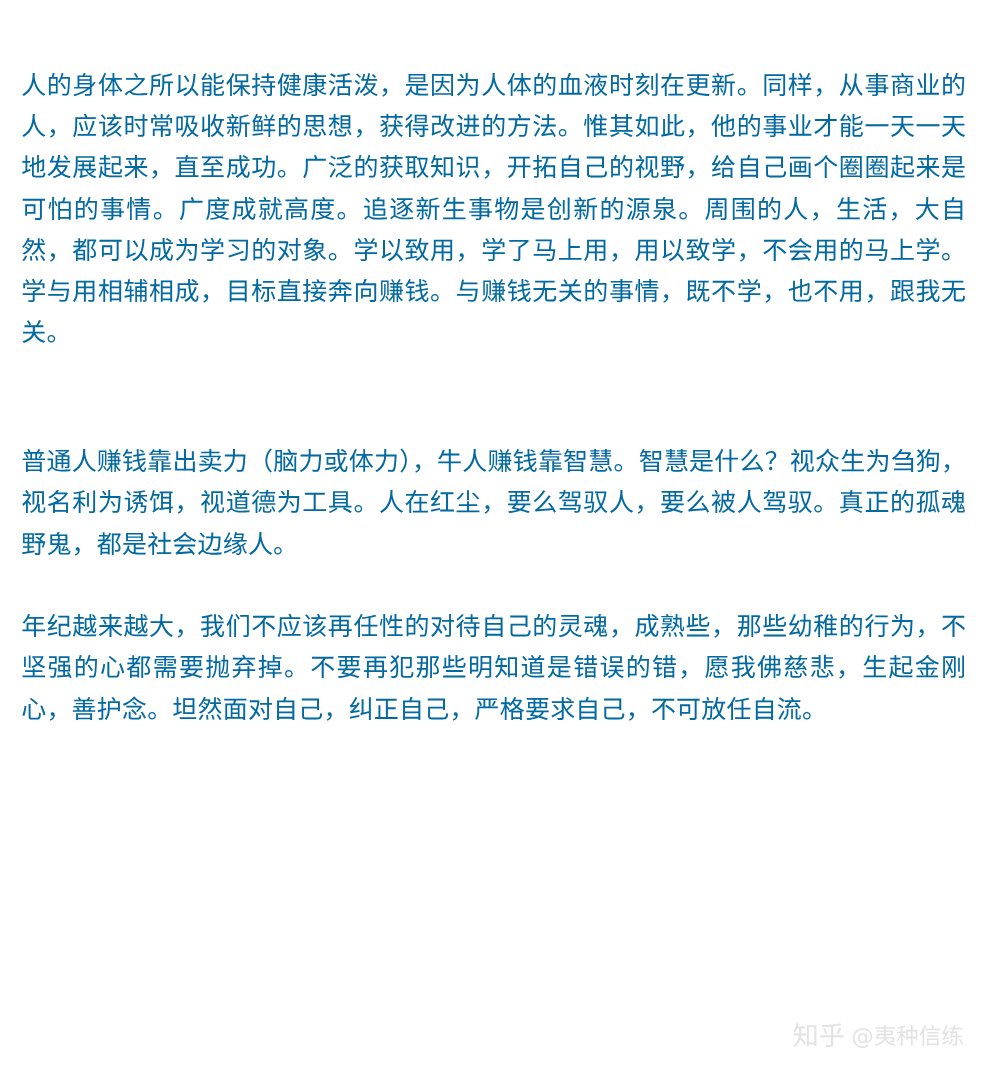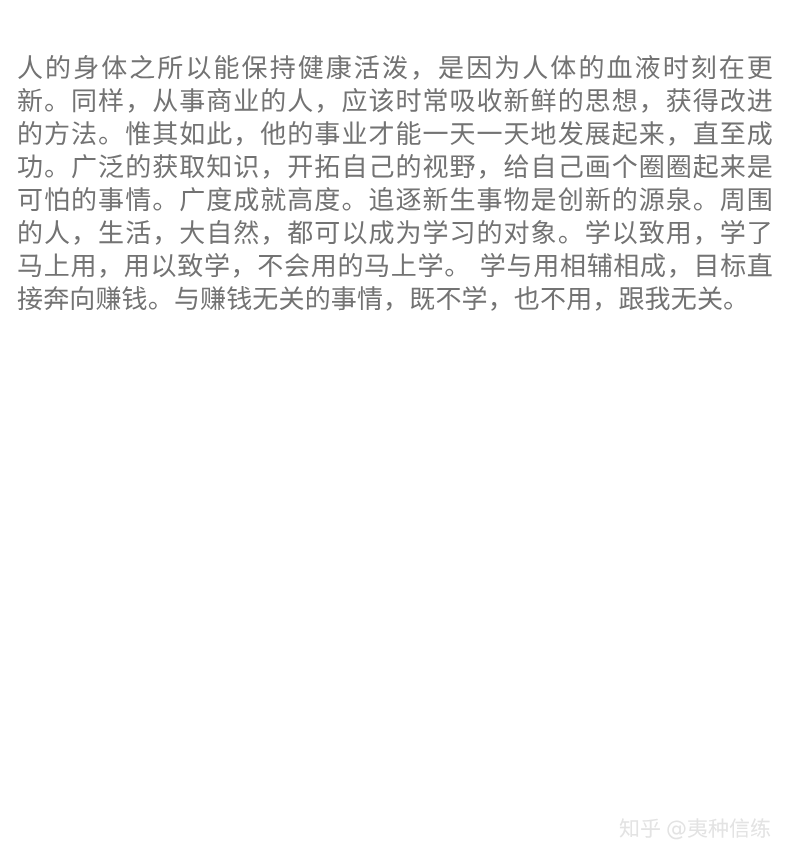--- a/index.html
+++ b/index.html
@@ -19,23 +19,23 @@
     overflow: hidden;
     box-sizing: border-box;
   }
   .article {
     position: absolute;
     left: 17px;
     top: 52px;
     width: 756px;
   }
   .para {
-    font-size: 26px;
+    font-size: 20px;
     line-height: 33px;
-    color: #737373;
+    color: #0369a1;
     letter-spacing: 0.15px;
     text-align: justify;
     text-justify: inter-ideograph;
     margin: 0;
     word-break: break-all;
   }
   .para + .para {
     margin-top: 0;
   }
   .gap-large { height: 35px; }
@@ -51,21 +51,21 @@
     user-select: none;
   }
   .wm-logo {
     font-size: 21px;
     line-height: 1;
     color: #e3e3e3;
     font-family: "DejaVu Sans", "Liberation Sans", sans-serif;
     font-weight: 400;
   }
   .wm-handle {
-    font-size: 21px;
+    font-size: 18px;
     line-height: 1;
     color: #e3e3e3;
     font-family: "DejaVu Sans", "Liberation Sans", sans-serif;
     font-weight: 400;
   }
 </style>
 </head>
 <body>
 
 <div class="page">
@@ -73,23 +73,25 @@
   <div class="article">
 
     <p class="para">人的身体之所以能保持健康活泼，是因为人体的血液时刻在更新。同样，从事商业的人，应该时常吸收新鲜的思想，获得改进的方法。惟其如此，他的事业才能一天一天地发展起来，直至成功。广泛的获取知识，开拓自己的视野，给自己画个圈圈起来是可怕的事情。广度成就高度。追逐新生事物是创新的源泉。周围的人，生活，大自然，都可以成为学习的对象。学以致用，学了马上用，用以致学，不会用的马上学。 学与用相辅相成，目标直接奔向赚钱。与赚钱无关的事情，既不学，也不用，跟我无关。</p>
 
     <div class="gap-large"></div>
 
 
     <div class="gap-large"></div>
 
 
+    <p class="para">普通人赚钱靠出卖力（脑力或体力），牛人赚钱靠智慧。智慧是什么？视众生为刍狗，视名利为诱饵，视道德为工具。人在红尘，要么驾驭人，要么被人驾驭。真正的孤魂野鬼，都是社会边缘人。</p>
 
     <div class="gap-medium"></div>
 
+    <p class="para">年纪越来越大，我们不应该再任性的对待自己的灵魂，成熟些，那些幼稚的行为，不坚强的心都需要抛弃掉。不要再犯那些明知道是错误的错，愿我佛慈悲，生起金刚心，善护念。坦然面对自己，纠正自己，严格要求自己，不可放任自流。</p>
 
   </div>
 
   <div class="watermark">
     <span class="wm-logo">知乎</span>
     <span class="wm-handle">@夷种信练</span>
   </div>
 
 </div>
 

